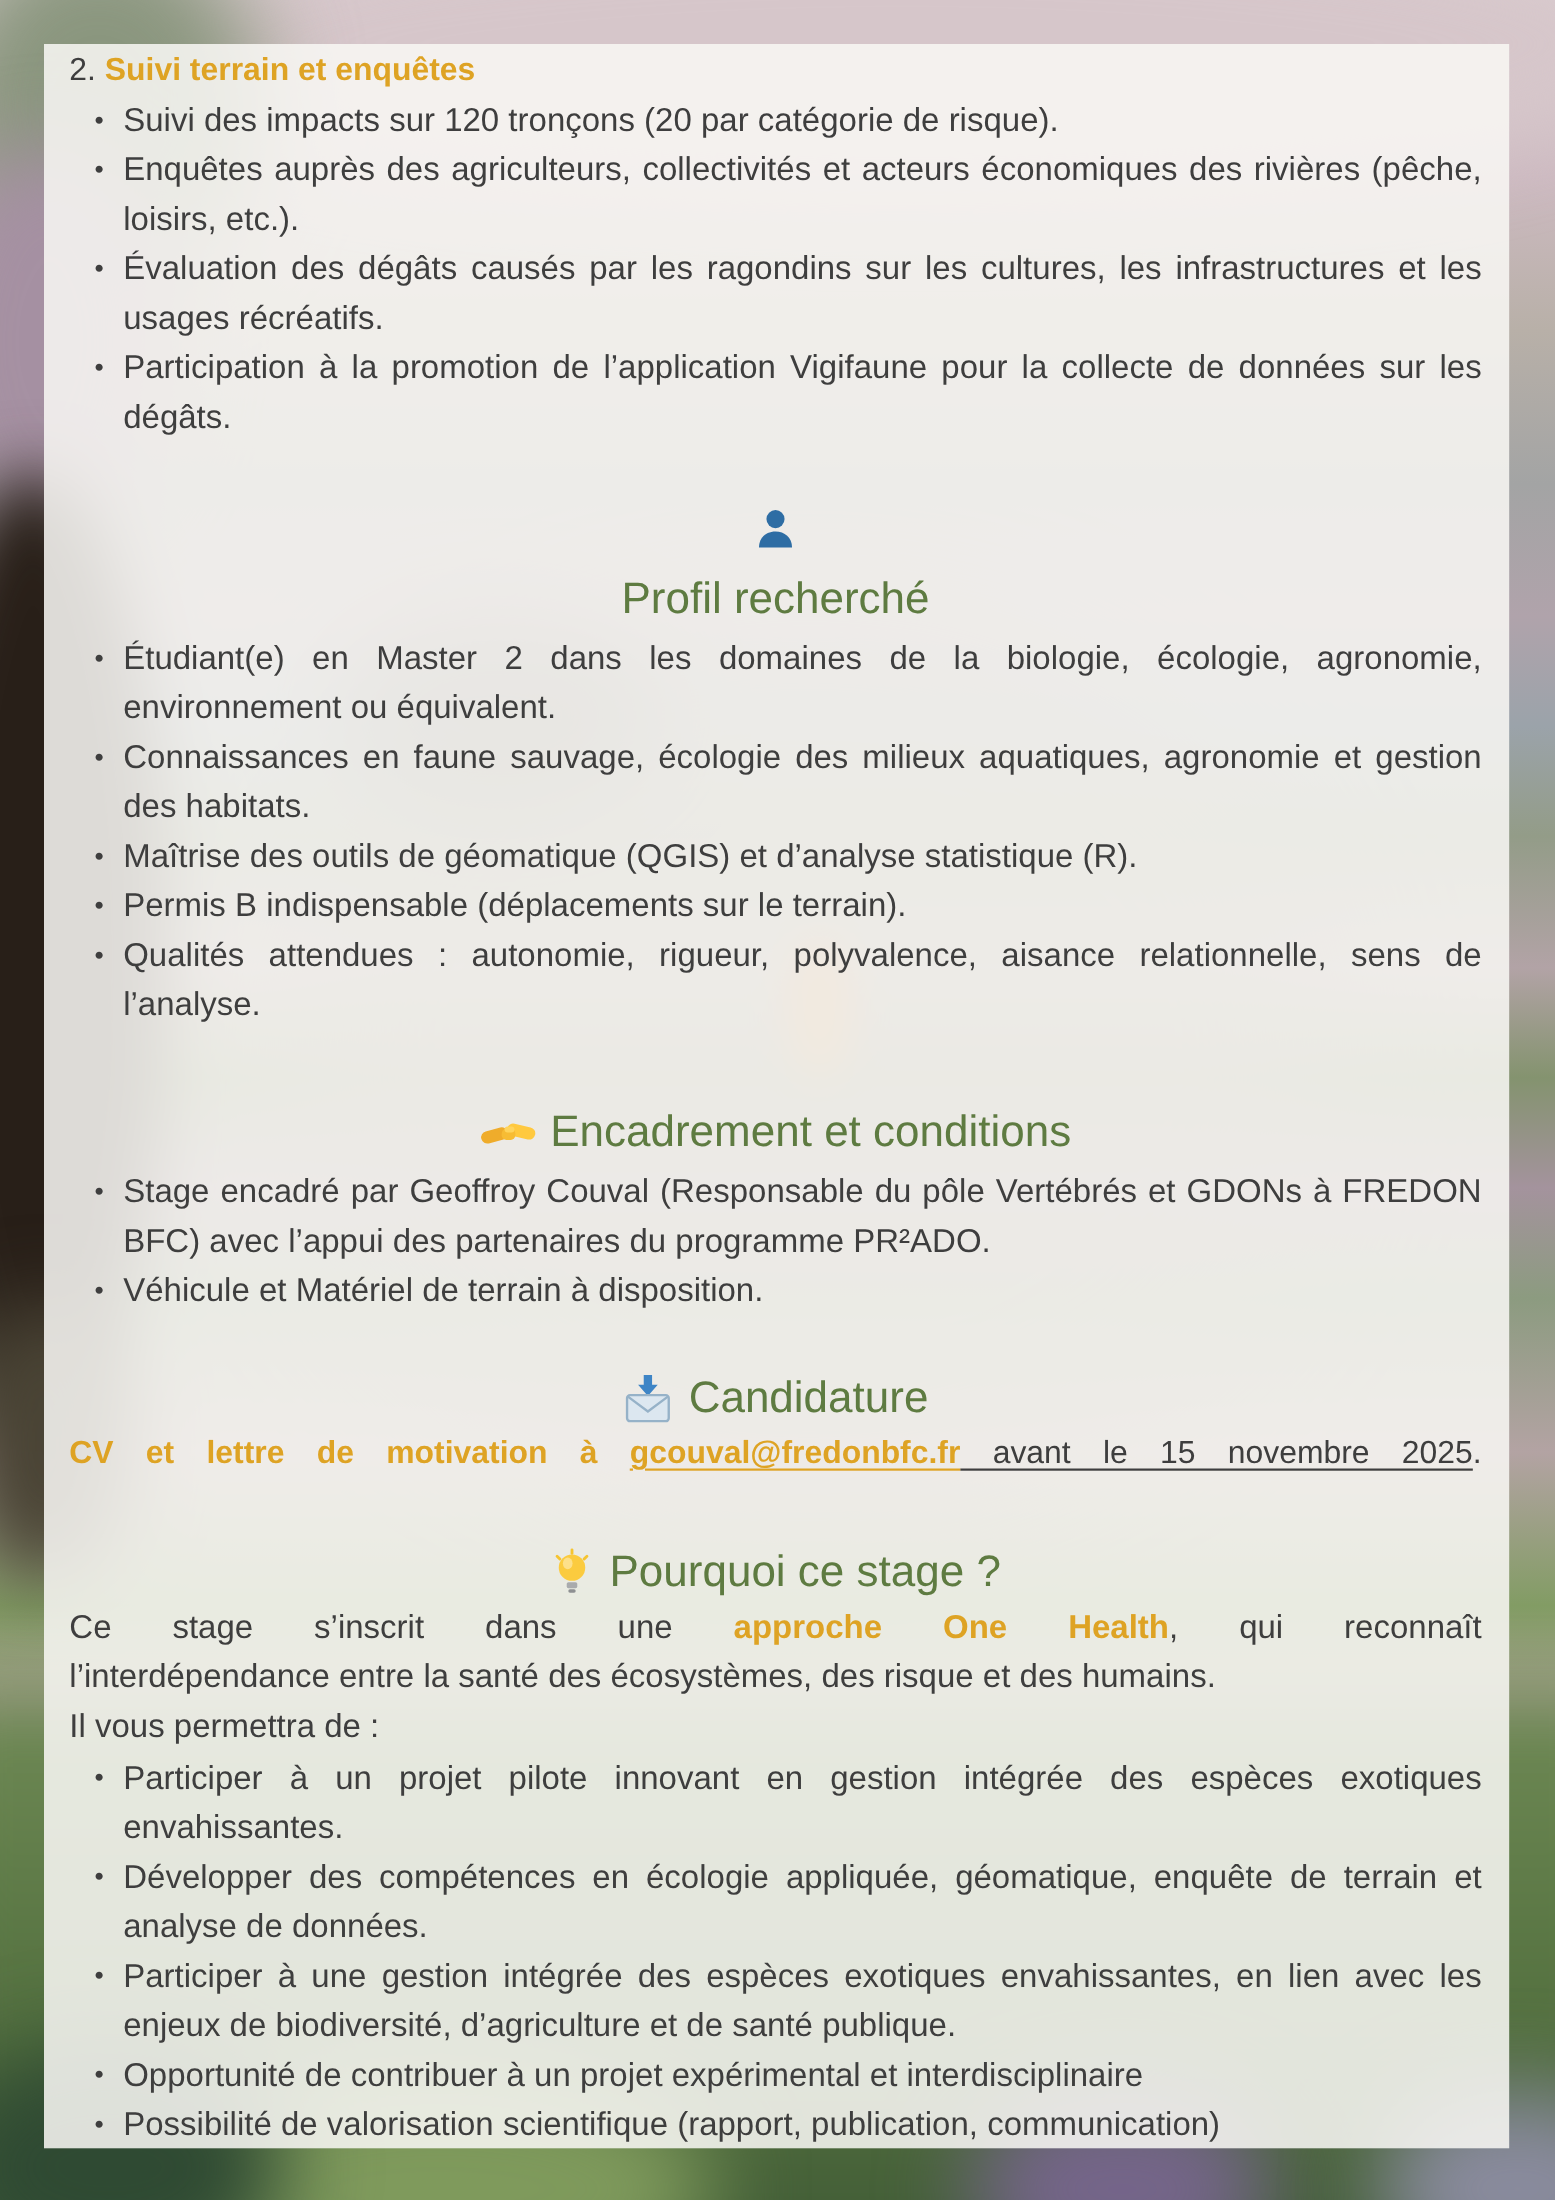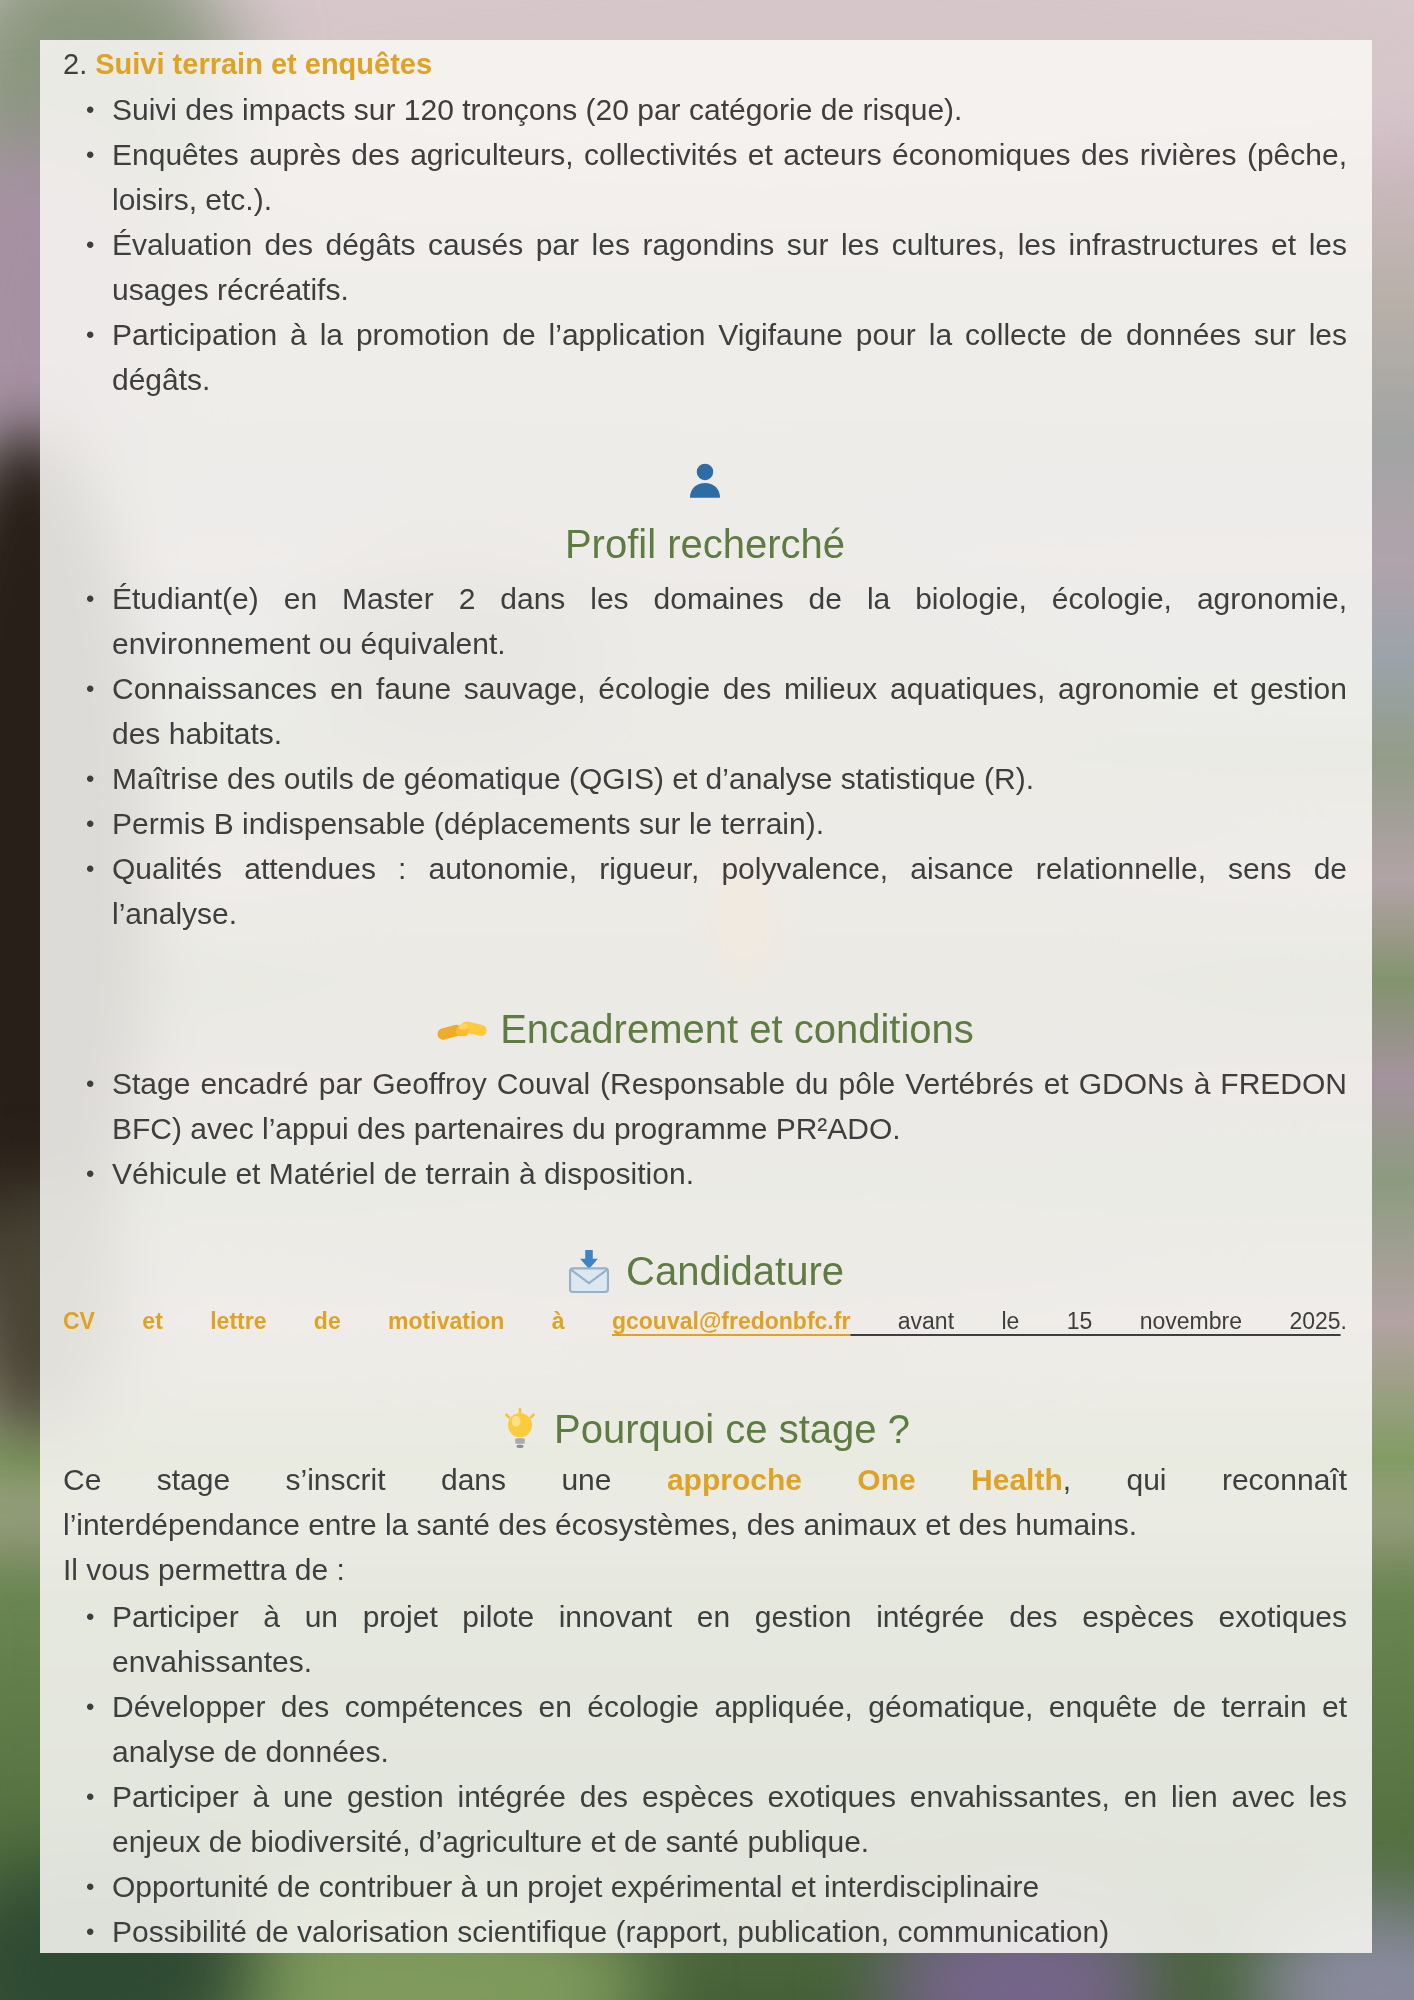--- a/index.html
+++ b/index.html
@@ -53,21 +53,21 @@
   .sec-head{
     display:flex;justify-content:center;align-items:center;gap:14px;
     line-height:56px;font-size:40px;color:#5E7B41;font-weight:400;
   }
   .sec-head .ic{display:inline-flex;align-items:center;}
   .mt-profile{margin-top:58px;margin-bottom:4px;flex-direction:column;}
   .mt-sup{margin-top:65px;margin-bottom:4px;gap:12px;}
   .mt-app{margin-top:47px;margin-bottom:0;}
   .mt-why{margin-top:57px;margin-bottom:0;}
   .cv-line{
-    margin:0;line-height:45px;font-size:23px;
+    margin:0;line-height:45px;font-size:29px;
     text-align:justify;text-align-last:justify;
   }
   .cv-line .lead{color:#DEA324;font-weight:700;}
   .cv-line a.email{color:#DEA324;font-weight:700;text-decoration:underline;text-decoration-thickness:2px;text-underline-offset:5px;cursor:pointer;}
   .cv-line .deadline{color:#3E3E3E;text-decoration:underline;text-decoration-thickness:2px;text-underline-offset:5px;}
   p.intro{margin:0;line-height:45px;}
   p.just-last{text-align:justify;text-align-last:justify;}
   .hl{color:#DEA324;font-weight:700;}
   ul.mt2{margin-top:2px;}
 </style>
@@ -160,21 +160,21 @@
         <circle cx="15" cy="14" r="9.3" fill="#FBCB3F"></circle>
         <ellipse cx="12" cy="11" rx="3.4" ry="4.2" fill="#FDE08A"></ellipse>
         <rect x="11.3" y="24.2" width="7.4" height="4.2" rx="1.2" fill="#A9ABAD"></rect>
         <rect x="12.4" y="29.2" width="5.2" height="2.4" rx="1.2" fill="#8E9092"></rect>
       </svg>
     </span>
     <span>Pourquoi ce stage&nbsp;?</span>
   </div>
 
   <p class="intro just-last"><span>Ce stage s’inscrit dans une </span><span class="hl">approche One Health</span><span>, qui reconnaît</span></p>
-  <p class="intro">l’interdépendance entre la santé des écosystèmes, des animaux et des humains.</p>
+  <p class="intro">l’interdépendance entre la santé des écosystèmes, des risque et des humains.</p>
   <p class="intro">Il vous permettra de&nbsp;:</p>
 
   <ul class="list mt2">
     <li>Participer à un projet pilote innovant en gestion intégrée des espèces exotiques envahissantes.</li>
     <li>Développer des compétences en écologie appliquée, géomatique, enquête de terrain et analyse de données.</li>
     <li>Participer à une gestion intégrée des espèces exotiques envahissantes, en lien avec les enjeux de biodiversité, d’agriculture et de santé publique.</li>
     <li>Opportunité de contribuer à un projet expérimental et interdisciplinaire</li>
     <li>Possibilité de valorisation scientifique (rapport, publication, communication)</li>
   </ul>
 

